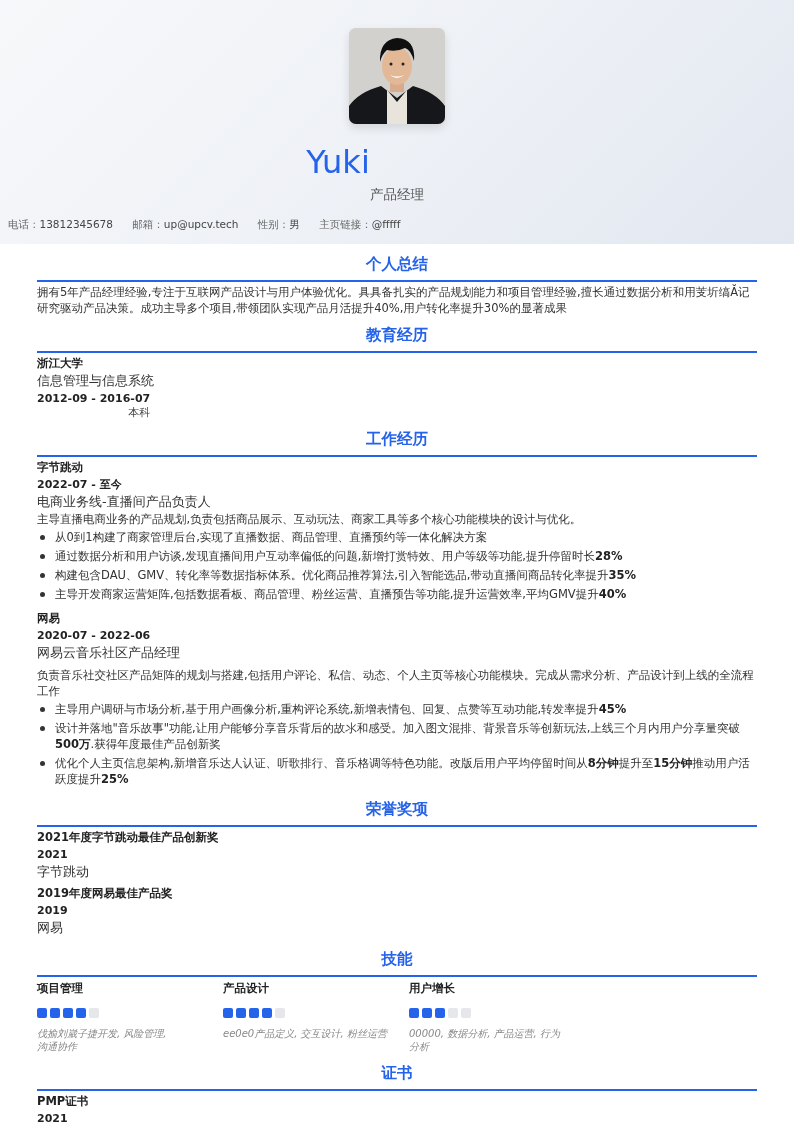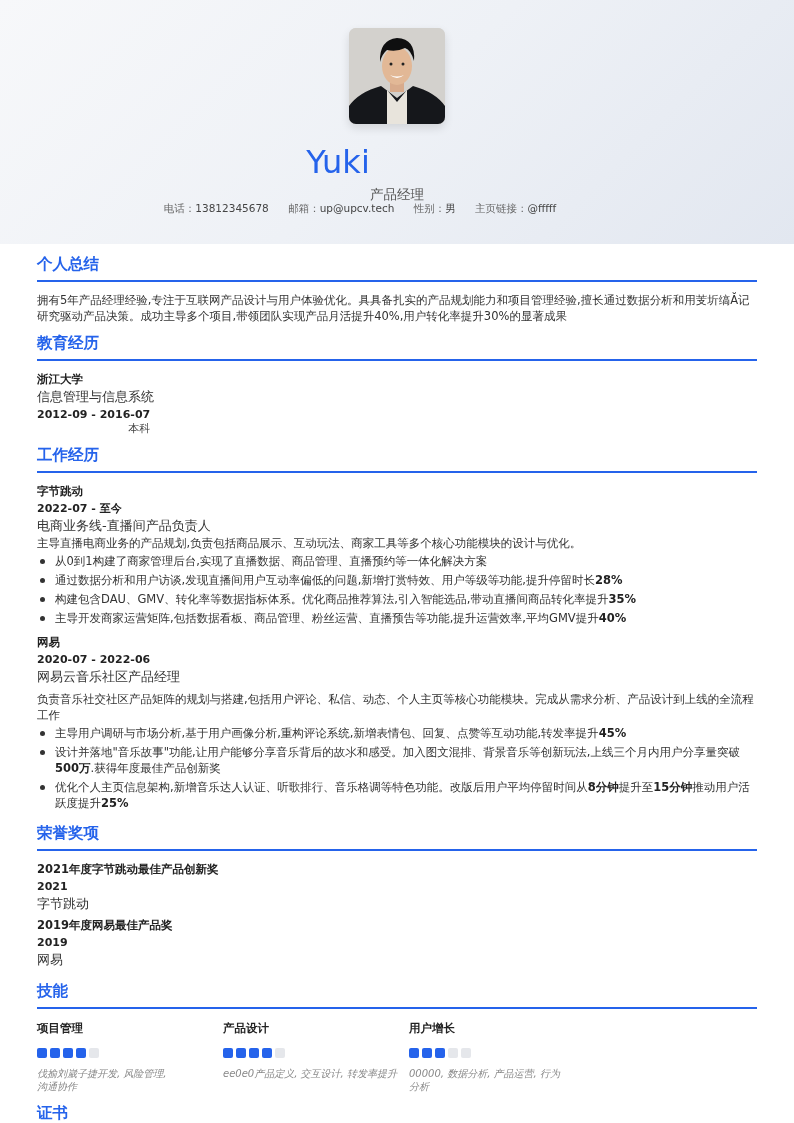--- a/index.html
+++ b/index.html
@@ -17,31 +17,31 @@
   }
   .name {
     position: absolute; left: 0; width: 676px; top: 143px; text-align: center;
     font-size: 32px; color: #2563eb; font-weight: normal; letter-spacing: 0px;
   }
   .title {
     position: absolute; left: 0; width: 794px; top: 186px; text-align: center;
     font-size: 13.5px; color: #555;
   }
   .contacts {
-    position: absolute; left: 0; width: 720px; top: 202px; text-align: center;
+    position: absolute; left: 0; width: 720px; top: 218px; text-align: left;
     font-size: 10.5px; color: #444;
   }
   .contacts .c { display: inline-block; margin: 0 8px; }
   .contacts .lbl { color: #666; }
 
   .content { position: absolute; left: 37px; top: 254px; width: 720px; }
   .section { margin-bottom: 0; }
   .sec-title {
     font-size: 15.5px; font-weight: bold; color: #2563eb; padding-bottom: 4px;
-    border-bottom: 2px solid #2563eb; margin-bottom: 10px; height: 28px;
+    border-bottom: 2px solid #2563eb; margin-bottom: 2px; height: 28px; text-align: center;
   }
   .para { font-size: 11.5px; line-height: 16px; color: #333; }
   .row { display: flex; justify-content: space-between; align-items: flex-start; flex-direction: column; }
   .bold { font-weight: bold; color: #222; font-size: 11.5px; line-height: 17px; }
   .sub { font-size: 13px; color: #333; line-height: 18px; }
   .right-date { font-weight: bold; color: #222; font-size: 11px; line-height: 17px; text-align: right; }
   .degree { font-size: 11px; color: #444; text-align: right; line-height: 12px; }
   ul.bullets { list-style: none; margin-top: 2px; }
   ul.bullets li { position: relative; padding-left: 18px; font-size: 11.5px; line-height: 16px; color: #333; margin-bottom: 3px; }
   ul.bullets li::before { content: ""; position: absolute; left: 3px; top: 6px; width: 5px; height: 5px; border-radius: 50%; background: #333; }
@@ -170,21 +170,21 @@
       </div>
       <div class="skill">
         <div class="bold">产品设计</div>
         <div class="dots">
           <span class="dot on"></span>
             <span class="dot on"></span>
             <span class="dot on"></span>
             <span class="dot on"></span>
             <span class="dot"></span>
         </div>
-        <div class="skill-desc" style="width:175px">ee0e0产品定义, 交互设计, 转发率提升</div>
+        <div class="skill-desc" style="width:175px">ee0e0产品定义, 交互设计, 粉丝运营</div>
       </div>
       <div class="skill">
         <div class="bold">用户增长</div>
         <div class="dots">
           <span class="dot on"></span>
             <span class="dot on"></span>
             <span class="dot on"></span>
             <span class="dot"></span>
             <span class="dot"></span>
         </div>

